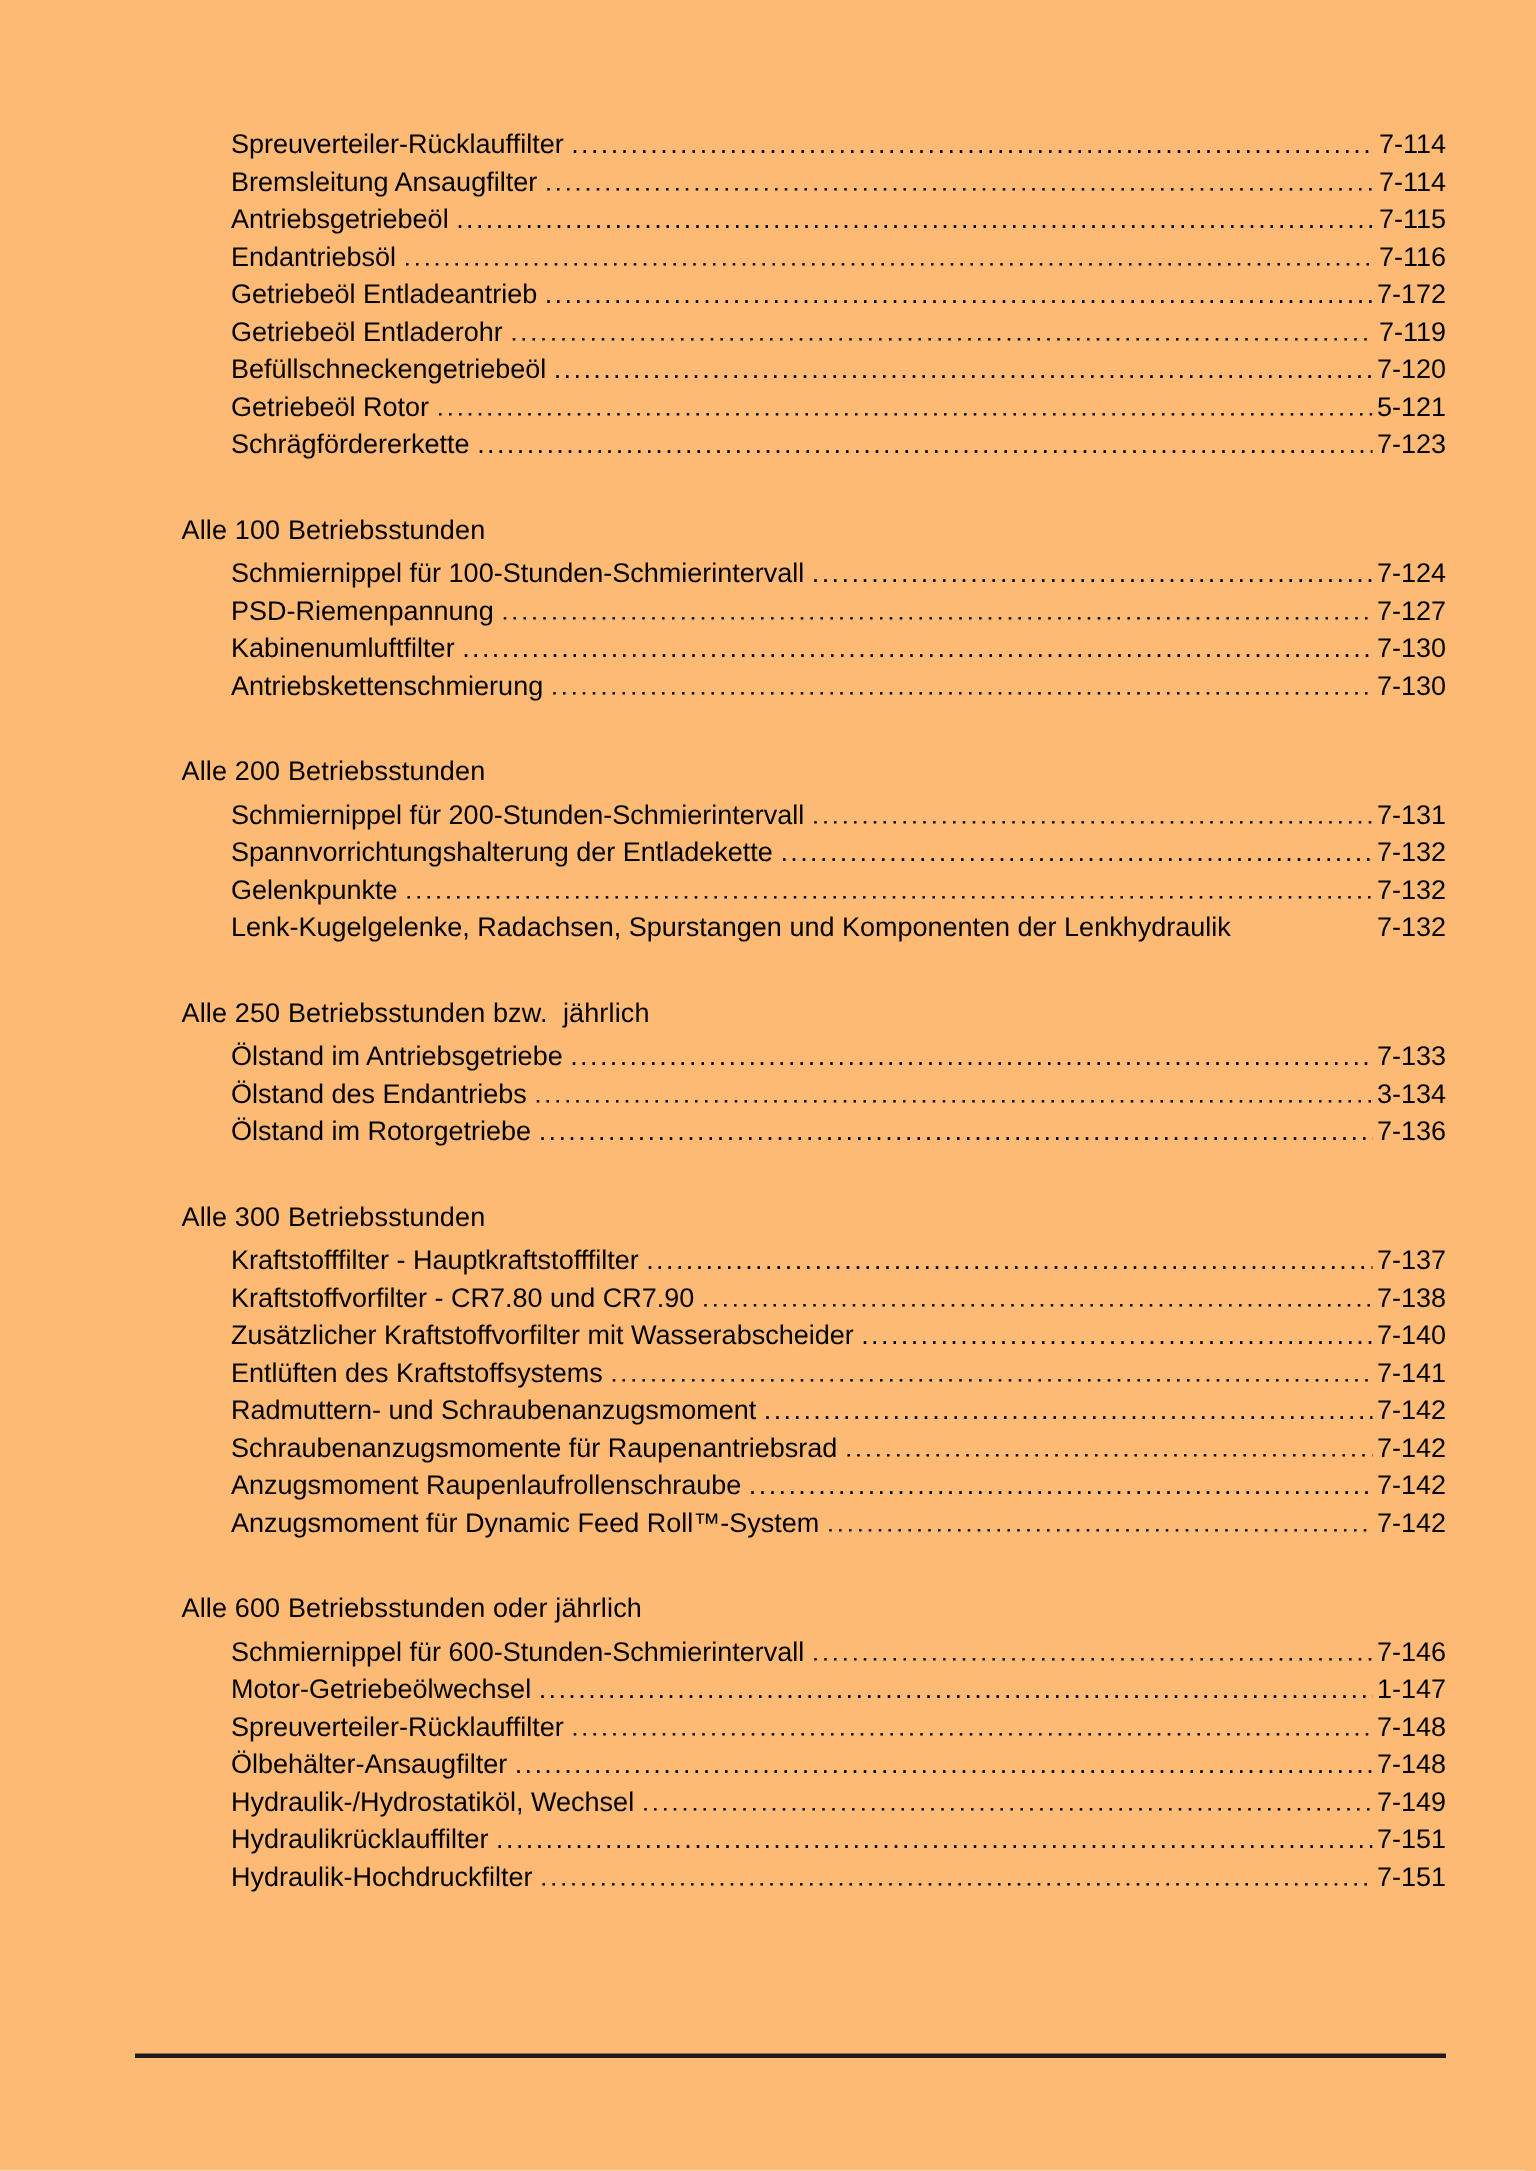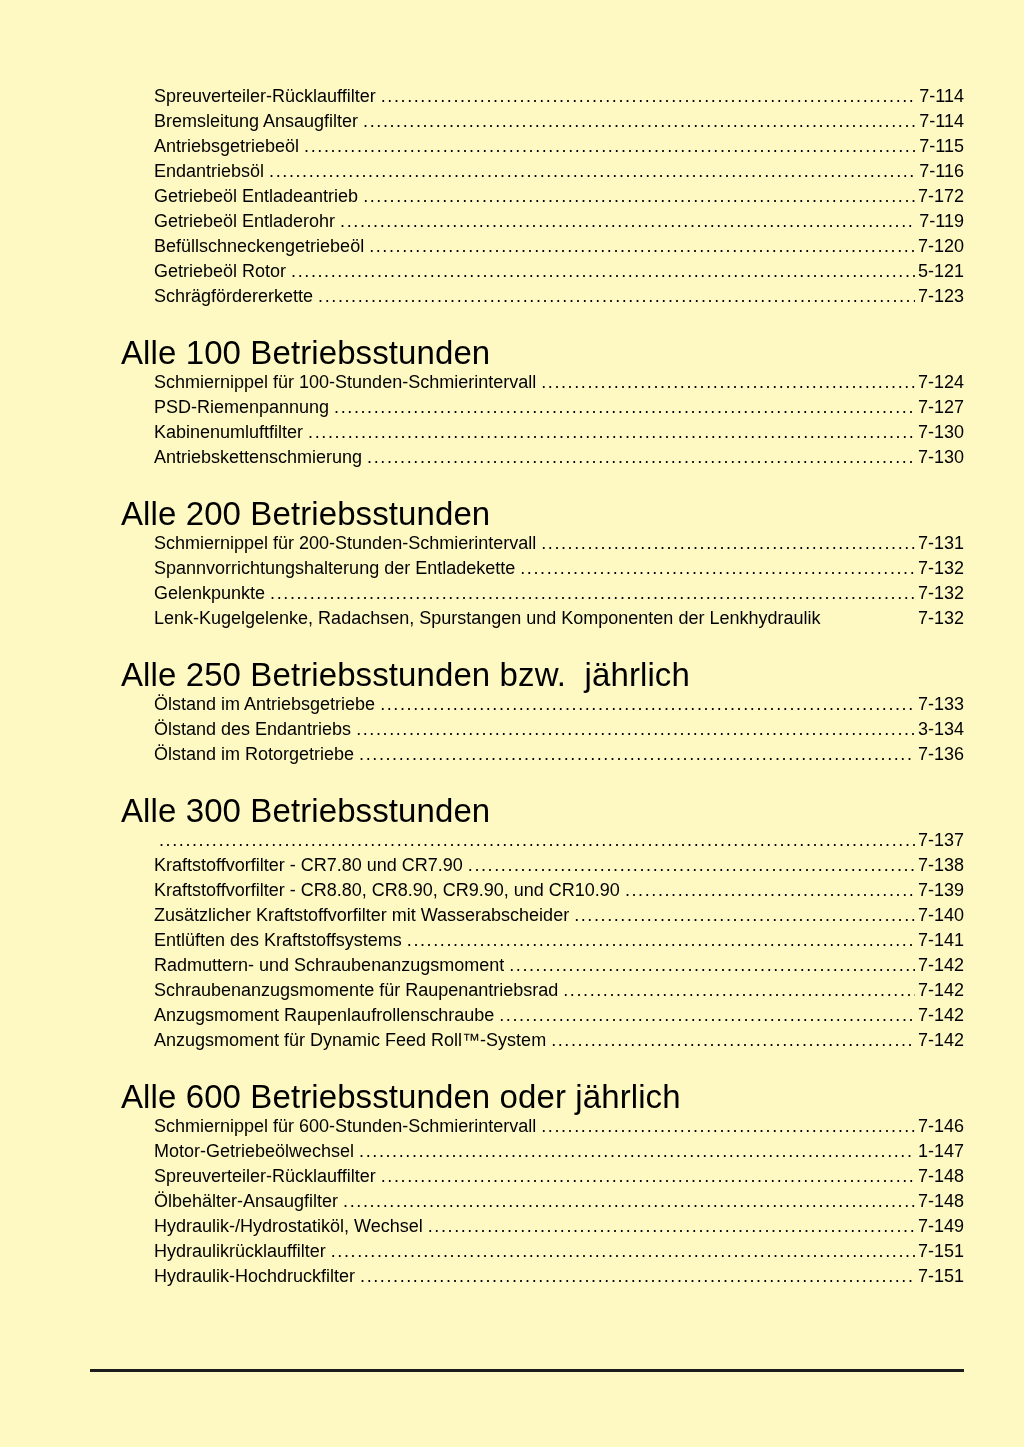--- a/index.html
+++ b/index.html
@@ -16,40 +16,40 @@
     color: #000000;
     overflow: hidden;
   }
 
   .page {
     position: absolute;
     left: 0;
     top: 0;
     width: 1024px;
     height: 1447px;
-    background: #fef9c3;
+    background: #fdba74;
   }
 
   .toc {
     position: absolute;
     left: 121px;
     top: 84px;
     width: 843px;
   }
 
   
   .section {
     margin: 0;
   }
   .section + .section {
     margin-top: 28px;
   }
 
   .section-heading {
-    font-size: 33px;
+    font-size: 18px;
     line-height: 32px;
     font-weight: 400;
     letter-spacing: 0.1px;
     white-space: pre;
     margin: 0 0 1px 0;
     color: #000000;
   }
 
   .entries {
     list-style: none;
@@ -231,34 +231,30 @@
             <span class="entry-title">Ölstand im Rotorgetriebe</span>
             <span class="entry-leader"></span>
             <span class="entry-page">7-136</span>
           </li>
         </ul>
       </div>
       <div class="section">
         <div class="section-heading">Alle 300 Betriebsstunden</div>
         <ul class="entries">
           <li class="entry">
+            <span class="entry-title">Kraftstofffilter - Hauptkraftstofffilter</span>
             <span class="entry-leader"></span>
             <span class="entry-page">7-137</span>
           </li>
           <li class="entry">
             <span class="entry-title">Kraftstoffvorfilter - CR7.80 und CR7.90</span>
             <span class="entry-leader"></span>
             <span class="entry-page">7-138</span>
           </li>
           <li class="entry">
-            <span class="entry-title">Kraftstoffvorfilter - CR8.80, CR8.90, CR9.90, und CR10.90</span>
-            <span class="entry-leader"></span>
-            <span class="entry-page">7-139</span>
-          </li>
-          <li class="entry">
             <span class="entry-title">Zusätzlicher Kraftstoffvorfilter mit Wasserabscheider</span>
             <span class="entry-leader"></span>
             <span class="entry-page">7-140</span>
           </li>
           <li class="entry">
             <span class="entry-title">Entlüften des Kraftstoffsystems</span>
             <span class="entry-leader"></span>
             <span class="entry-page">7-141</span>
           </li>
           <li class="entry">

